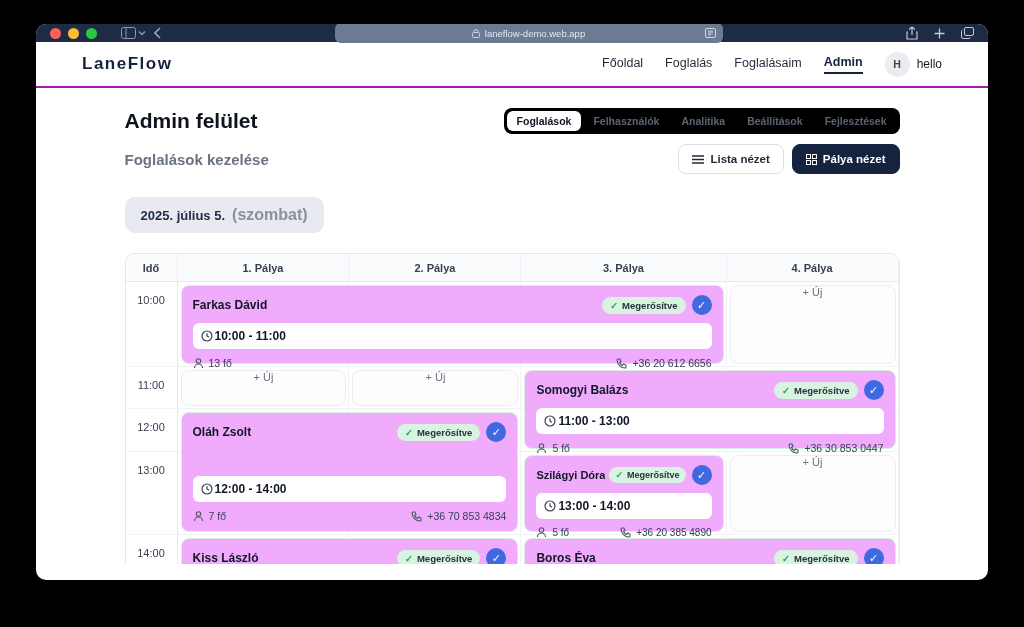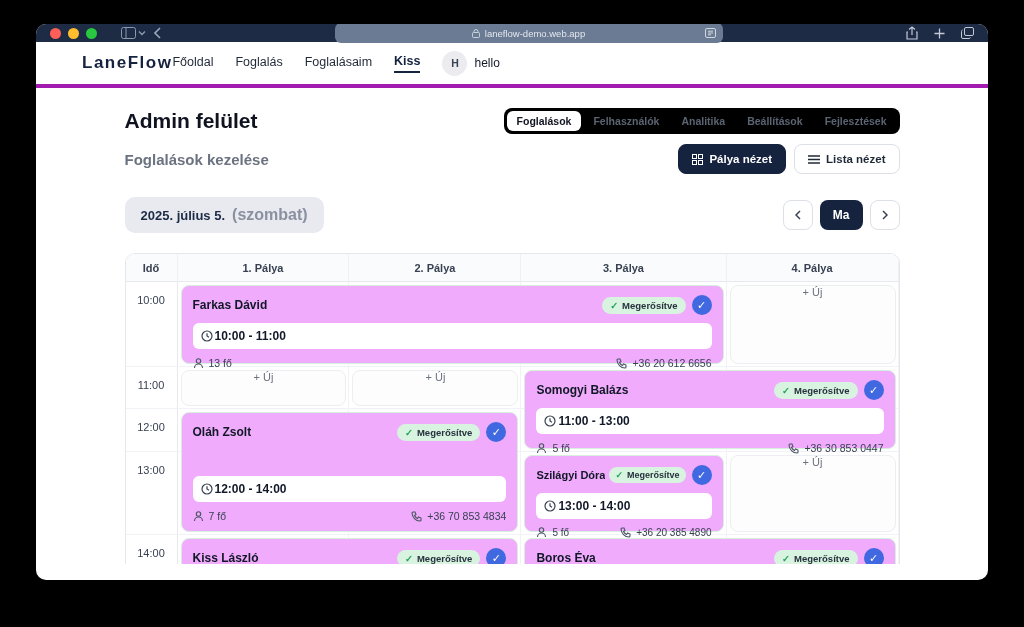--- a/index.html
+++ b/index.html
@@ -15,21 +15,21 @@
   .chrome-btn svg { display:block; }
   .url-wrap { flex:1; display:flex; justify-content:center; }
   .url-bar { width:388px; height:20px; background:#6b7b94; border-radius:6px; display:flex; align-items:center; justify-content:center; gap:5px; position:relative; }
   .url-bar .url-text { color:#e3e8ef; font-size:9.5px; }
   .url-bar .lock { color:#c9d1dd; }
   .url-bar .reader { position:absolute; right:7px; color:#cfd6e0; }
   .right-icons { display:flex; gap:16px; margin-left:10px; }
 
   
   .viewport { height:522px; background:#fff; overflow:hidden; }
-  nav.topnav { height:46px; border-bottom:4px solid #a21caf; display:flex; align-items:center; padding:0 46px 0 46px; }
+  nav.topnav { height:46px; border-bottom:2px solid #a21caf; display:flex; align-items:center; justify-content:space-between; padding:0 46px 0 46px; }
   .logo { font-size:17px; font-weight:bold; letter-spacing:1.5px; color:#16233f; }
   .nav-right { display:flex; align-items:center; gap:22px; }
   .nav-link { font-size:12.5px; color:#1f2937; text-decoration:none; padding-bottom:3px; }
   .nav-link.active { font-weight:bold; color:#16233f; border-bottom:2px solid #16233f; }
   .user { display:flex; align-items:center; gap:7px; }
   .avatar { width:25px; height:25px; border-radius:50%; background:#ebebf0; color:#3a4354; font-size:10.5px; font-weight:bold; display:flex; align-items:center; justify-content:center; }
   .user-name { font-size:12px; font-weight:normal; color:#111827; }
 
   .container { width:775px; margin:0 auto; padding-top:20px; }
   .row1 { display:flex; justify-content:space-between; align-items:center; height:26px; }
@@ -140,21 +140,21 @@
   </div>
 
   <div class="viewport">
 
     <nav class="topnav">
       <span class="logo">LaneFlow</span>
       <div class="nav-right">
         <a class="nav-link" href="#">Főoldal</a>
         <a class="nav-link" href="#">Foglalás</a>
         <a class="nav-link" href="#">Foglalásaim</a>
-        <a class="nav-link active" href="#">Kiss</a>
+        <a class="nav-link active" href="#">Admin</a>
         <div class="user">
           <span class="avatar">H</span>
           <span class="user-name">hello</span>
         </div>
       </div>
     </nav>
 
     <main class="container">
 
       <div class="row1">
@@ -164,57 +164,44 @@
           <button class="tab">Felhasználók</button>
           <button class="tab">Analitika</button>
           <button class="tab">Beállítások</button>
           <button class="tab">Fejlesztések</button>
         </div>
       </div>
 
       <div class="row2">
         <span class="subtitle">Foglalások kezelése</span>
         <div class="view-btns">
+          <button class="btn">
+            <svg width="12" height="9" viewBox="0 0 12 9">
+                <line x1="0" y1="1" x2="12" y2="1" stroke="#1f2937" stroke-width="1.4"></line>
+                <line x1="0" y1="4.5" x2="12" y2="4.5" stroke="#1f2937" stroke-width="1.4"></line>
+                <line x1="0" y1="8" x2="12" y2="8" stroke="#1f2937" stroke-width="1.4"></line>
+              </svg>
+            <span>Lista nézet</span>
+          </button>
           <button class="btn dark">
             <svg width="11" height="11" viewBox="0 0 11 11">
                 <rect x="0.5" y="0.5" width="4" height="4" fill="none" stroke="#fff"></rect>
                 <rect x="6.5" y="0.5" width="4" height="4" fill="none" stroke="#fff"></rect>
                 <rect x="0.5" y="6.5" width="4" height="4" fill="none" stroke="#fff"></rect>
                 <rect x="6.5" y="6.5" width="4" height="4" fill="none" stroke="#fff"></rect>
               </svg>
             <span>Pálya nézet</span>
           </button>
-          <button class="btn">
-            <svg width="12" height="9" viewBox="0 0 12 9">
-                <line x1="0" y1="1" x2="12" y2="1" stroke="#1f2937" stroke-width="1.4"></line>
-                <line x1="0" y1="4.5" x2="12" y2="4.5" stroke="#1f2937" stroke-width="1.4"></line>
-                <line x1="0" y1="8" x2="12" y2="8" stroke="#1f2937" stroke-width="1.4"></line>
-              </svg>
-            <span>Lista nézet</span>
-          </button>
         </div>
       </div>
 
       <div class="row3">
         <div class="date-pill">
           <span class="date-main">2025. július 5.</span>
           <span class="date-weekday">(szombat)</span>
-        </div>
-        <div class="date-nav">
-          <button class="icon-btn">
-            <svg width="6" height="10" viewBox="0 0 6 10">
-                <path d="M5 1 L1 5 L5 9" fill="none" stroke="#374151" stroke-width="1.5"></path>
-              </svg>
-          </button>
-          <button class="today-btn">Ma</button>
-          <button class="icon-btn">
-            <svg width="6" height="10" viewBox="0 0 6 10">
-                <path d="M1 1 L5 5 L1 9" fill="none" stroke="#374151" stroke-width="1.5"></path>
-              </svg>
-          </button>
         </div>
       </div>
 
       <div class="sched">
 
         <div class="hcell" style="grid-area:1/1/2/2">Idő</div>
         <div class="hcell" style="grid-area:1/2/2/3">1. Pálya</div>
         <div class="hcell" style="grid-area:1/3/2/4">2. Pálya</div>
         <div class="hcell" style="grid-area:1/4/2/5">3. Pálya</div>
         <div class="hcell" style="grid-area:1/5/2/6">4. Pálya</div>

